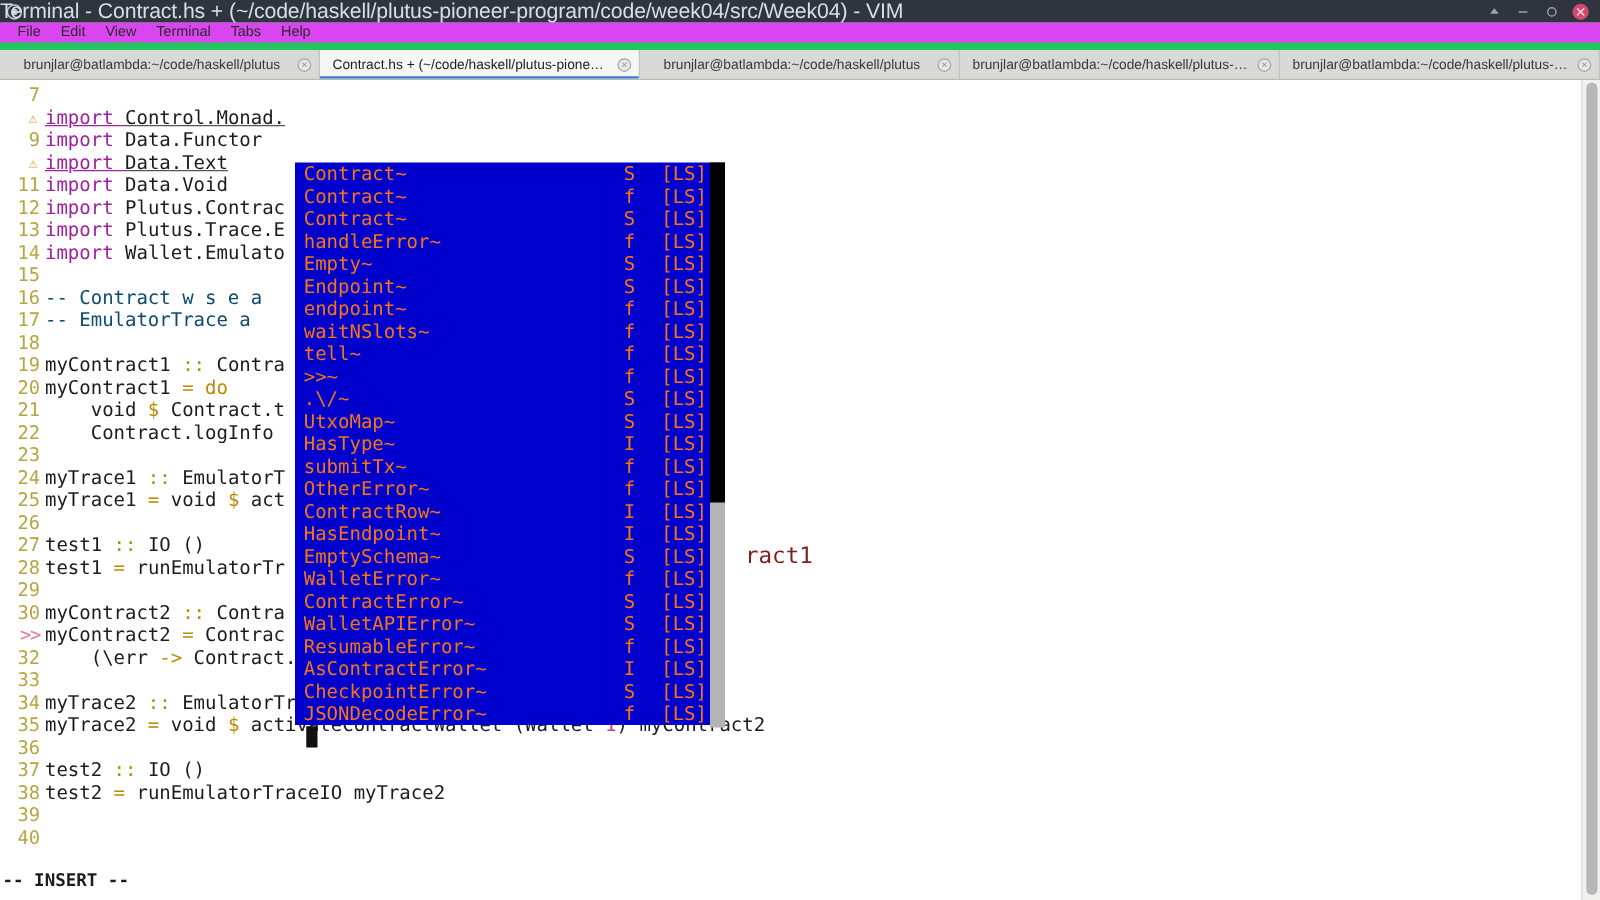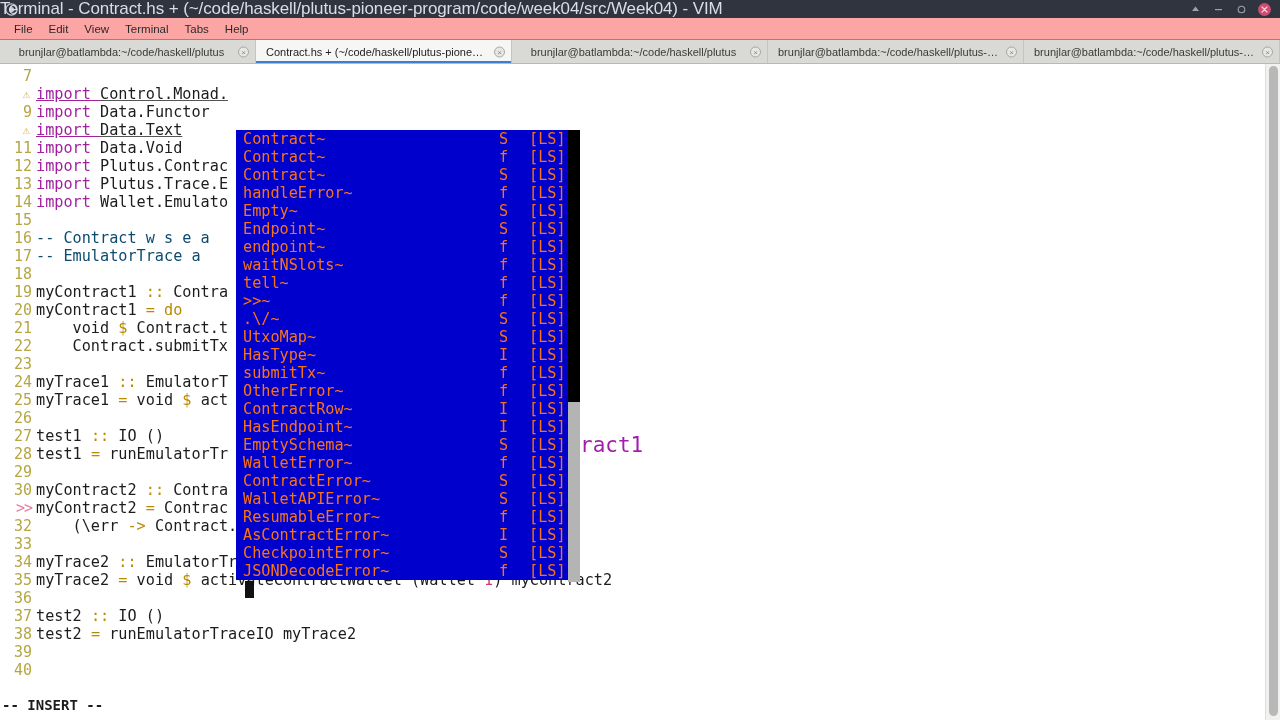--- a/index.html
+++ b/index.html
@@ -52,22 +52,22 @@
     width: 13px; height: 13px;
     border-radius: 50%;
     background: #cf4a6e;
     display:flex; align-items:center; justify-content:center;
   }
   .tb-close svg { display:block; }
 
   
   .menubar {
     height: 22px;
-    background: #fca5a5;
-    border-bottom: 1px solid #22c55e;
+    background: #d946ef;
+    border-bottom: 6px solid #22c55e;
     display: flex;
     align-items: center;
     padding-left: 6px;
     font-size: 11.5px;
     color: #2a2a2a;
   }
   .menu-item {
     padding: 2px 8px;
     cursor: default;
   }
@@ -335,21 +335,21 @@
       <div class="cline"><span class="gutter">12</span><span class="ctext"><span class="kw">import </span><span class="plain">Plutus.Contrac</span></span></div>
       <div class="cline"><span class="gutter">13</span><span class="ctext"><span class="kw">import </span><span class="plain">Plutus.Trace.E</span></span></div>
       <div class="cline"><span class="gutter">14</span><span class="ctext"><span class="kw">import </span><span class="plain">Wallet.Emulato</span></span></div>
       <div class="cline"><span class="gutter">15</span><span class="ctext"></span></div>
       <div class="cline"><span class="gutter">16</span><span class="ctext"><span class="cmt">-- Contract w s e a</span></span></div>
       <div class="cline"><span class="gutter">17</span><span class="ctext"><span class="cmt">-- EmulatorTrace a</span></span></div>
       <div class="cline"><span class="gutter">18</span><span class="ctext"></span></div>
       <div class="cline"><span class="gutter">19</span><span class="ctext"><span class="plain">myContract1 </span><span class="op">::</span><span class="plain"> Contra</span></span></div>
       <div class="cline"><span class="gutter">20</span><span class="ctext"><span class="plain">myContract1 </span><span class="op">=</span><span class="plain"> </span><span class="op">do</span></span></div>
       <div class="cline"><span class="gutter">21</span><span class="ctext"><span class="plain">    void </span><span class="op">$</span><span class="plain"> Contract.t</span></span></div>
-      <div class="cline"><span class="gutter">22</span><span class="ctext"><span class="plain">    Contract.submitTx</span></span></div>
+      <div class="cline"><span class="gutter">22</span><span class="ctext"><span class="plain">    Contract.logInfo</span></span></div>
       <div class="cline"><span class="gutter">23</span><span class="ctext"></span></div>
       <div class="cline"><span class="gutter">24</span><span class="ctext"><span class="plain">myTrace1 </span><span class="op">::</span><span class="plain"> EmulatorT</span></span></div>
       <div class="cline"><span class="gutter">25</span><span class="ctext"><span class="plain">myTrace1 </span><span class="op">=</span><span class="plain"> void </span><span class="op">$</span><span class="plain"> act</span></span></div>
       <div class="cline"><span class="gutter">26</span><span class="ctext"></span></div>
       <div class="cline"><span class="gutter">27</span><span class="ctext"><span class="plain">test1 </span><span class="op">::</span><span class="plain"> IO ()</span></span></div>
       <div class="cline"><span class="gutter">28</span><span class="ctext"><span class="plain">test1 </span><span class="op">=</span><span class="plain"> runEmulatorTr</span></span></div>
       <div class="cline"><span class="gutter">29</span><span class="ctext"></span></div>
       <div class="cline"><span class="gutter">30</span><span class="ctext"><span class="plain">myContract2 </span><span class="op">::</span><span class="plain"> Contra</span></span></div>
       <div class="cline"><span class="gutter marker">&gt;&gt;</span><span class="ctext"><span class="plain">myContract2 </span><span class="op">=</span><span class="plain"> Contrac</span></span></div>
       <div class="cline"><span class="gutter">32</span><span class="ctext"><span class="plain">    (\err </span><span class="op">-&gt;</span><span class="plain"> Contract.</span></span></div>
@@ -357,21 +357,21 @@
       <div class="cline"><span class="gutter">34</span><span class="ctext"><span class="plain">myTrace2 </span><span class="op">::</span><span class="plain"> EmulatorTrace ()</span></span></div>
       <div class="cline"><span class="gutter">35</span><span class="ctext"><span class="plain">myTrace2 </span><span class="op">=</span><span class="plain"> void </span><span class="op">$</span><span class="plain"> activateContractWallet (Wallet </span><span class="num">1</span><span class="plain">) myContract2</span></span></div>
       <div class="cline"><span class="gutter">36</span><span class="ctext"></span></div>
       <div class="cline"><span class="gutter">37</span><span class="ctext"><span class="plain">test2 </span><span class="op">::</span><span class="plain"> IO ()</span></span></div>
       <div class="cline"><span class="gutter">38</span><span class="ctext"><span class="plain">test2 </span><span class="op">=</span><span class="plain"> runEmulatorTraceIO myTrace2</span></span></div>
       <div class="cline"><span class="gutter">39</span><span class="ctext"></span></div>
       <div class="cline"><span class="gutter">40</span><span class="ctext"></span></div>
     </div>
 
   <div style="position:absolute; top:372px; left:580px; font-family:'DejaVu Sans Mono',monospace;
-              font-size:21px; line-height:18px; color:#a21caf; white-space:pre;">ract1</div>
+              font-size:18px; line-height:18px; color:#7f1d1d; white-space:pre;padding-left:16px;">ract1</div>
 
   <div class="cursor-block" style="left:245px; top:517px;"></div>
 
   <div class="popup" id="popup-list">
       <div class="prow"><span class="p-word">Contract~</span><span class="p-kind">S</span><span class="p-menu">[LS]</span></div>
       <div class="prow"><span class="p-word">Contract~</span><span class="p-kind">f</span><span class="p-menu">[LS]</span></div>
       <div class="prow"><span class="p-word">Contract~</span><span class="p-kind">S</span><span class="p-menu">[LS]</span></div>
       <div class="prow"><span class="p-word">handleError~</span><span class="p-kind">f</span><span class="p-menu">[LS]</span></div>
       <div class="prow"><span class="p-word">Empty~</span><span class="p-kind">S</span><span class="p-menu">[LS]</span></div>
       <div class="prow"><span class="p-word">Endpoint~</span><span class="p-kind">S</span><span class="p-menu">[LS]</span></div>

